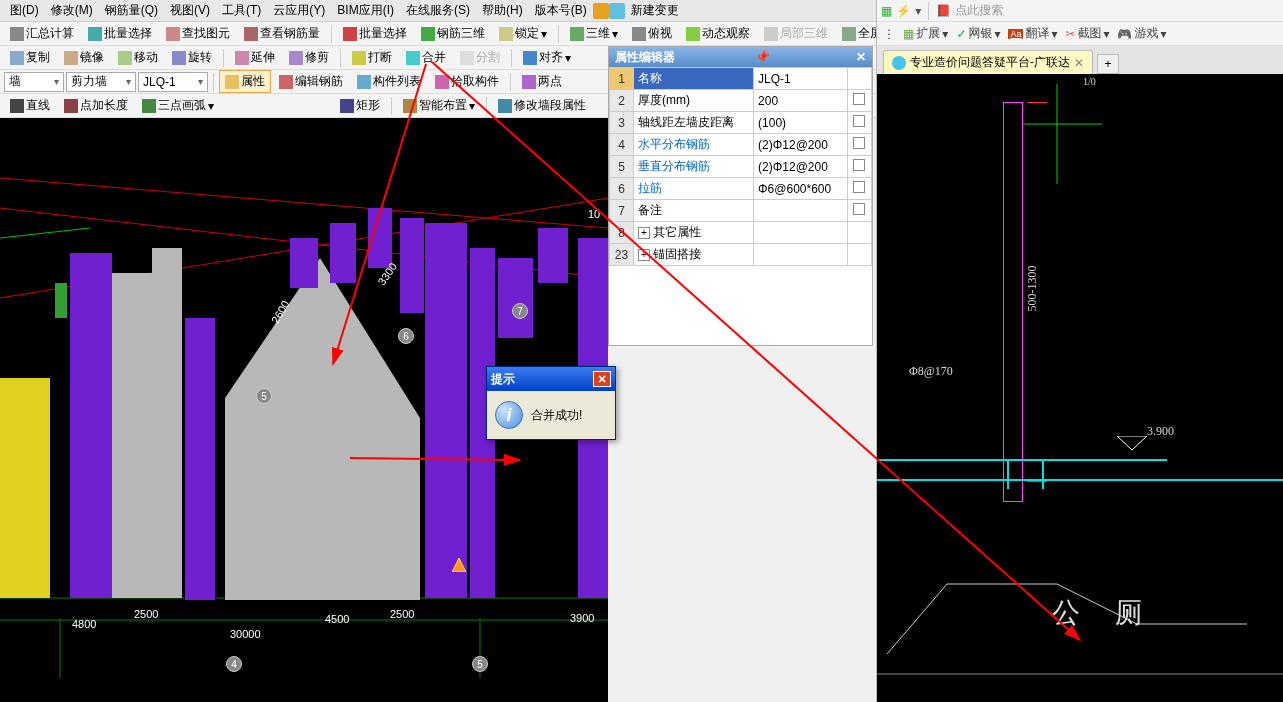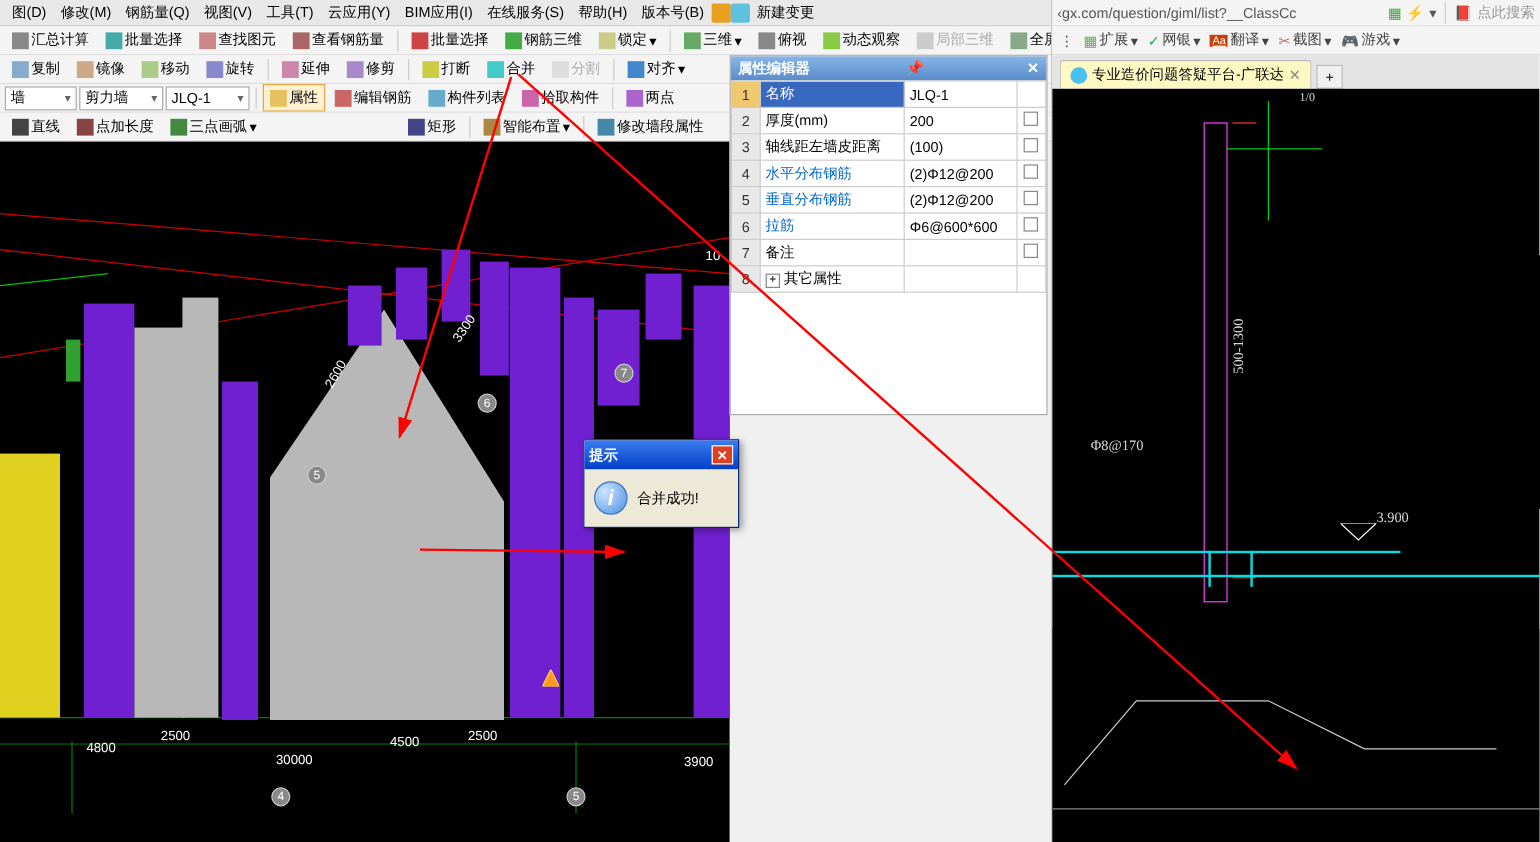--- a/index.html
+++ b/index.html
@@ -286,21 +286,21 @@
 
     <svg style="position:absolute;left:452px;top:440px;" width="14" height="14">
         <polygon points="7,0 14,14 0,14" fill="#ff9820" stroke="#ffd040"></polygon>
       </svg>
 
     <span class="dim-text" style="left:72px;top:500px;">4800</span>
     <span class="dim-text" style="left:134px;top:490px;">2500</span>
     <span class="dim-text" style="left:230px;top:510px;">30000</span>
     <span class="dim-text" style="left:325px;top:495px;">4500</span>
     <span class="dim-text" style="left:390px;top:490px;">2500</span>
-    <span class="dim-text" style="left:570px;top:511px;">3900</span>
+    <span class="dim-text" style="left:570px;top:494px;">3900</span>
     <span class="dim-text" style="left:375px;top:150px;transform:rotate(-55deg);">3300</span>
     <span class="dim-text" style="left:268px;top:188px;transform:rotate(-60deg);">2600</span>
     <span class="dim-text" style="left:588px;top:90px;text-align:center;">10</span>
 
     <div class="num-circle" style="left:226px;top:538px;">4</div>
     <div class="num-circle" style="left:256px;top:270px;">5</div>
     <div class="num-circle" style="left:472px;top:538px;">5</div>
     <div class="num-circle" style="left:398px;top:210px;">6</div>
     <div class="num-circle" style="left:512px;top:185px;">7</div>
   </div>
@@ -354,39 +354,44 @@
             <td>备注</td>
             <td></td>
             <td style="text-align:center;"><span class="chk"></span></td>
           </tr>
       <tr>
             <td class="rownum">8</td>
             <td><span class="expand">+</span> <span>其它属性</span></td>
             <td></td>
             <td></td>
           </tr>
+      <tr>
+            <td class="rownum">23</td>
+            <td><span class="expand">+</span> <span>锚固搭接</span></td>
+            <td></td>
+            <td></td>
+          </tr>
     </tbody>
       </table>
   </div>
 </div>
 
 <div class="dialog">
   <div class="dlg-title">
     <span>提示</span>
     <span class="dlg-close">✕</span>
   </div>
   <div class="dlg-body">
     <span class="info-icon">i</span>
     <span>合并成功!</span>
   </div>
 </div>
 
 <div class="browser-area">
   <div class="addr-bar">
-    <span style="flex:1;overflow:hidden;white-space:nowrap;">‹gx.com/question/giml/list?__ClassCc</span>
     <span style="color:#3a3;">▦</span>
     <span style="color:#7ac334;">⚡</span>
     <span>▾</span>
     <span class="sep"></span>
     <span style="color:#e04040;">📕</span>
     <span style="color:#999;">点此搜索</span>
   </div>
   <div class="ext-bar">
     <span>⋮</span>
     <span class="ext-item"><span style="color:#6a4;">▦</span><span>扩展</span> ▾</span>
@@ -427,20 +432,21 @@
     <span class="cad-text" style="left:270px;top:350px;">3.900</span>
     <svg style="position:absolute;left:240px;top:362px;" width="30" height="16">
         <polygon points="0,0 30,0 15,14" fill="none" stroke="#fff"></polygon>
       </svg>
 
     <div style="position:absolute;left:0;top:450px;width:407px;height:178px;background:#000;">
       <svg width="407" height="178">
         <polyline points="10,130 70,60 180,60 260,100 370,100" fill="none" stroke="#ccc" stroke-width="1"></polyline>
         <line x1="0" y1="150" x2="407" y2="150" stroke="#888"></line>
       </svg>
+      <span class="cad-text" style="left:175px;top:70px;font-size:28px;letter-spacing:14px;color:#ddd;">公 厕</span>
     </div>
   </div>
 </div>
 
 <svg class="overlay-svg" width="1283" height="702">
   <defs>
       <marker id="ah" markerWidth="10" markerHeight="10" refX="8" refY="3" orient="auto">
         <path d="M0,0 L0,6 L9,3 z" fill="#ff0000"></path>
       </marker>
     </defs>

